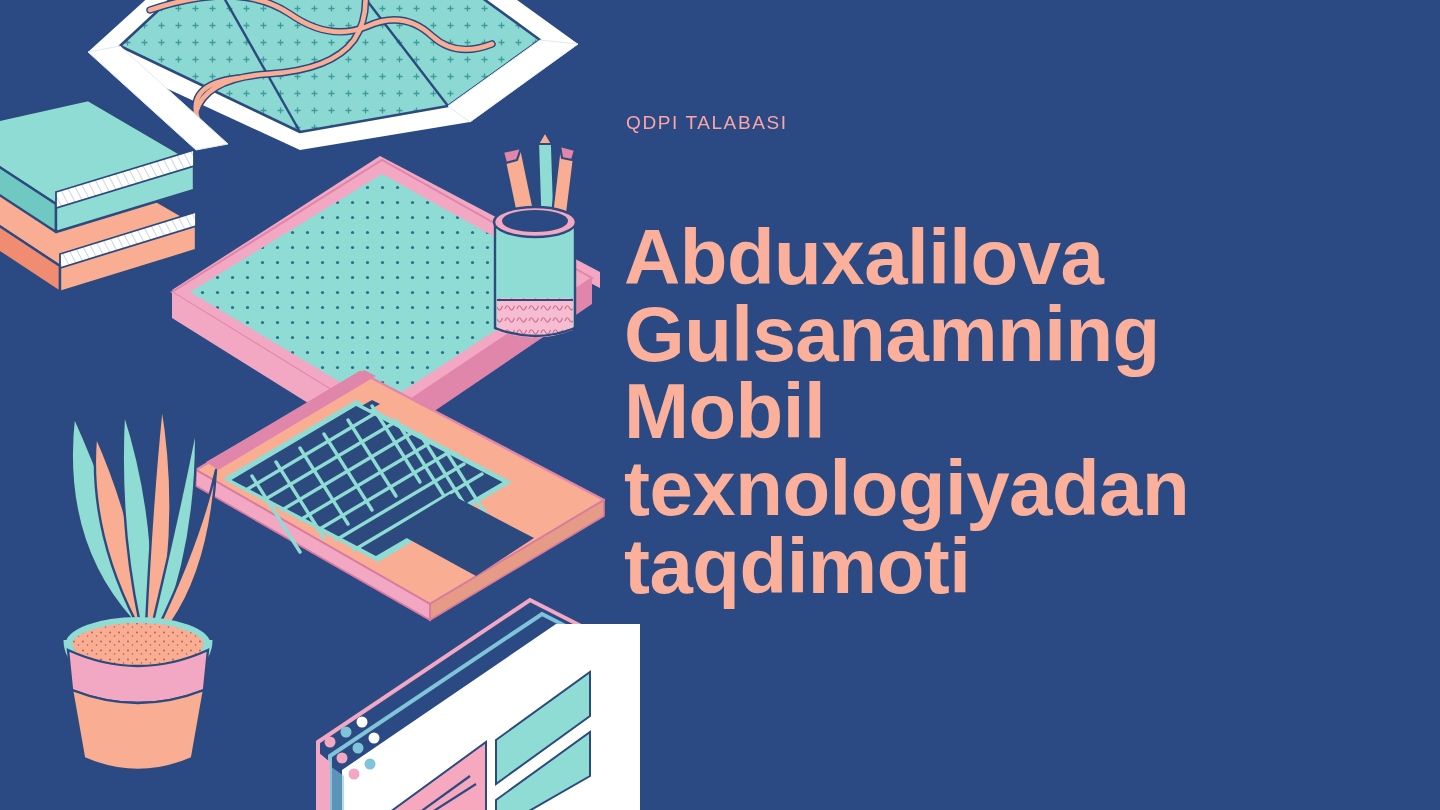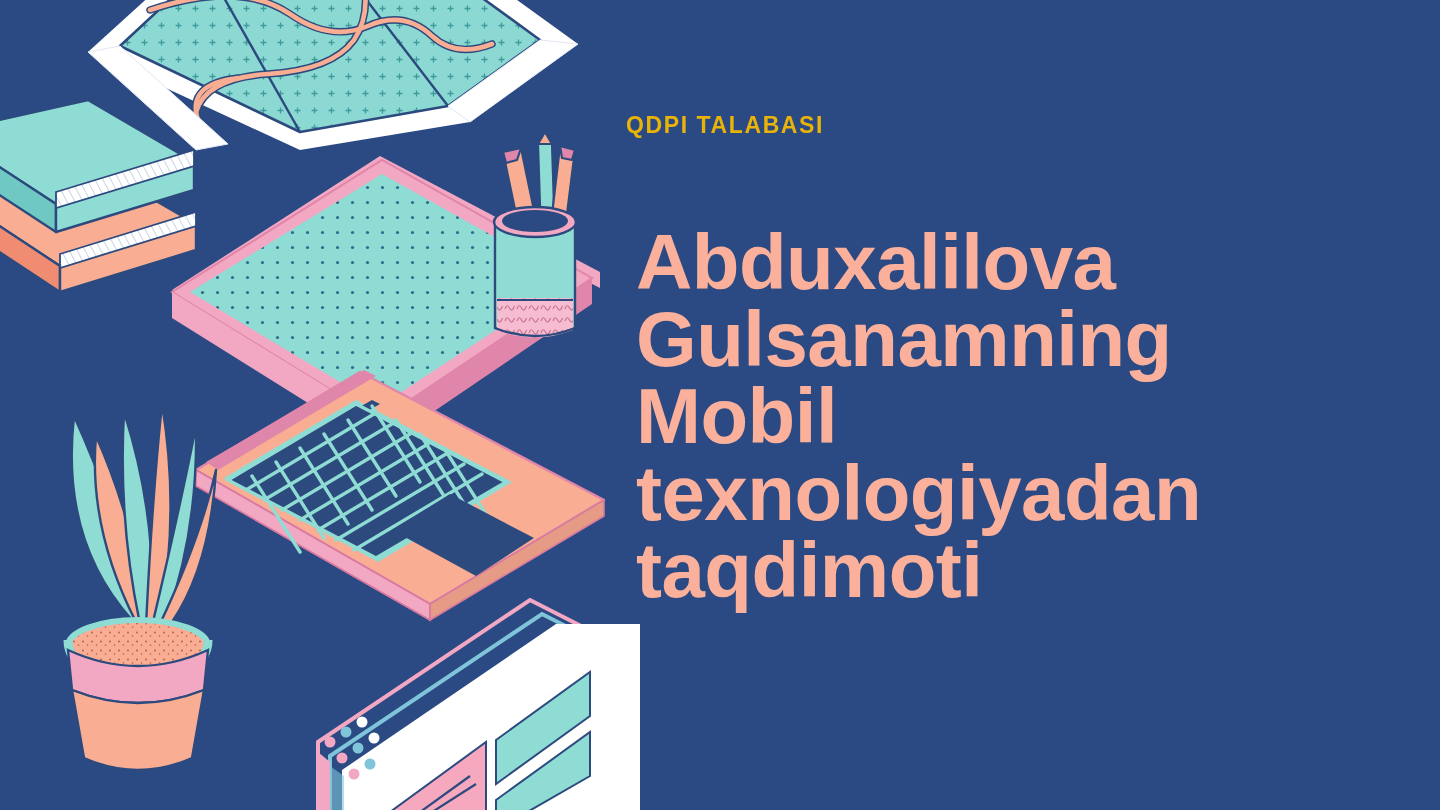--- a/index.html
+++ b/index.html
@@ -29,35 +29,35 @@
   .art svg { display: block; width: 100%; height: 100%; }
 
   
   .text-block {
     position: absolute;
     left: 624px;
     top: 112px;
     width: 740px;
   }
   .eyebrow {
-    color: #eab308;
-    font-size: 23px;
-    font-weight: 700;
+    color: #fca5a5;
+    font-size: 19px;
+    font-weight: 400;
     letter-spacing: 1.6px;
     line-height: 1.2;
     margin: 0 0 84px 2px;
     white-space: nowrap;
   }
   .headline {
     color: #FAB09A;
     font-size: 78px;
     font-weight: 700;
     line-height: 0.99;
     letter-spacing: -0.5px;
-    margin: 12px;
+    margin: 0;
     word-spacing: 2px;
   }
 </style>
 </head>
 <body>
 
 <div class="slide">
 
   <div class="art">
     <svg viewBox="0 0 640 810" xmlns="http://www.w3.org/2000/svg">

